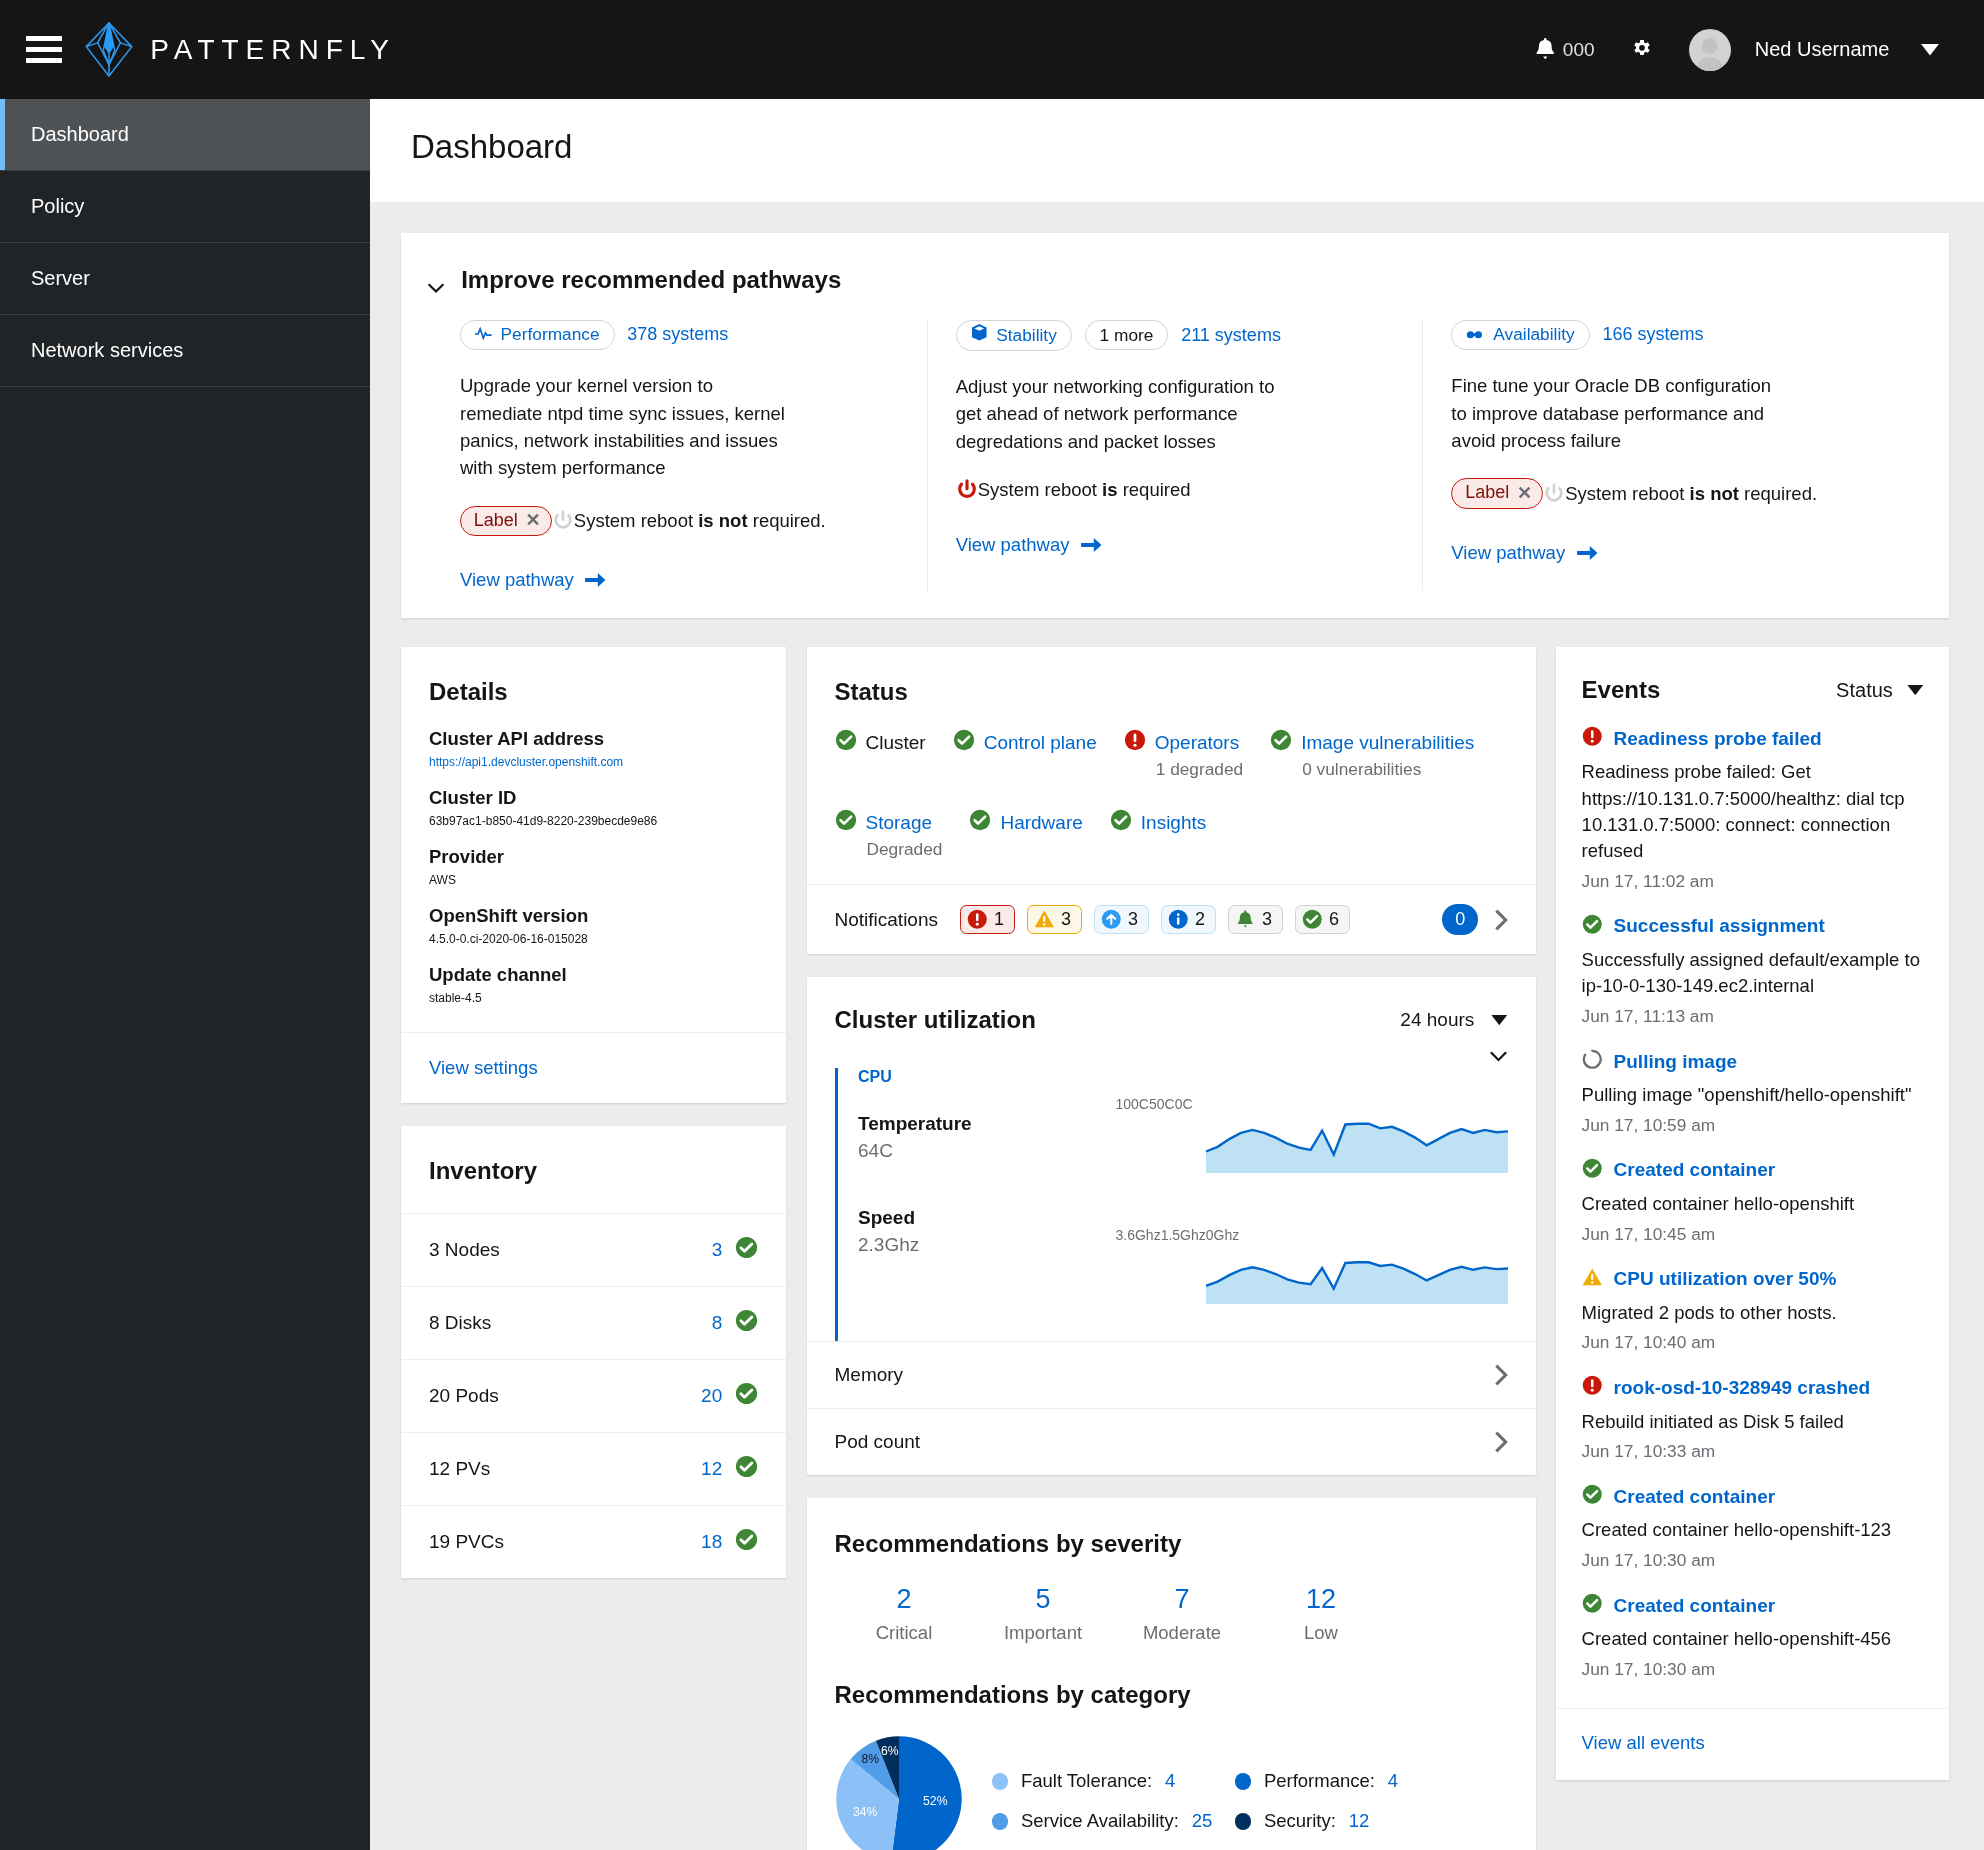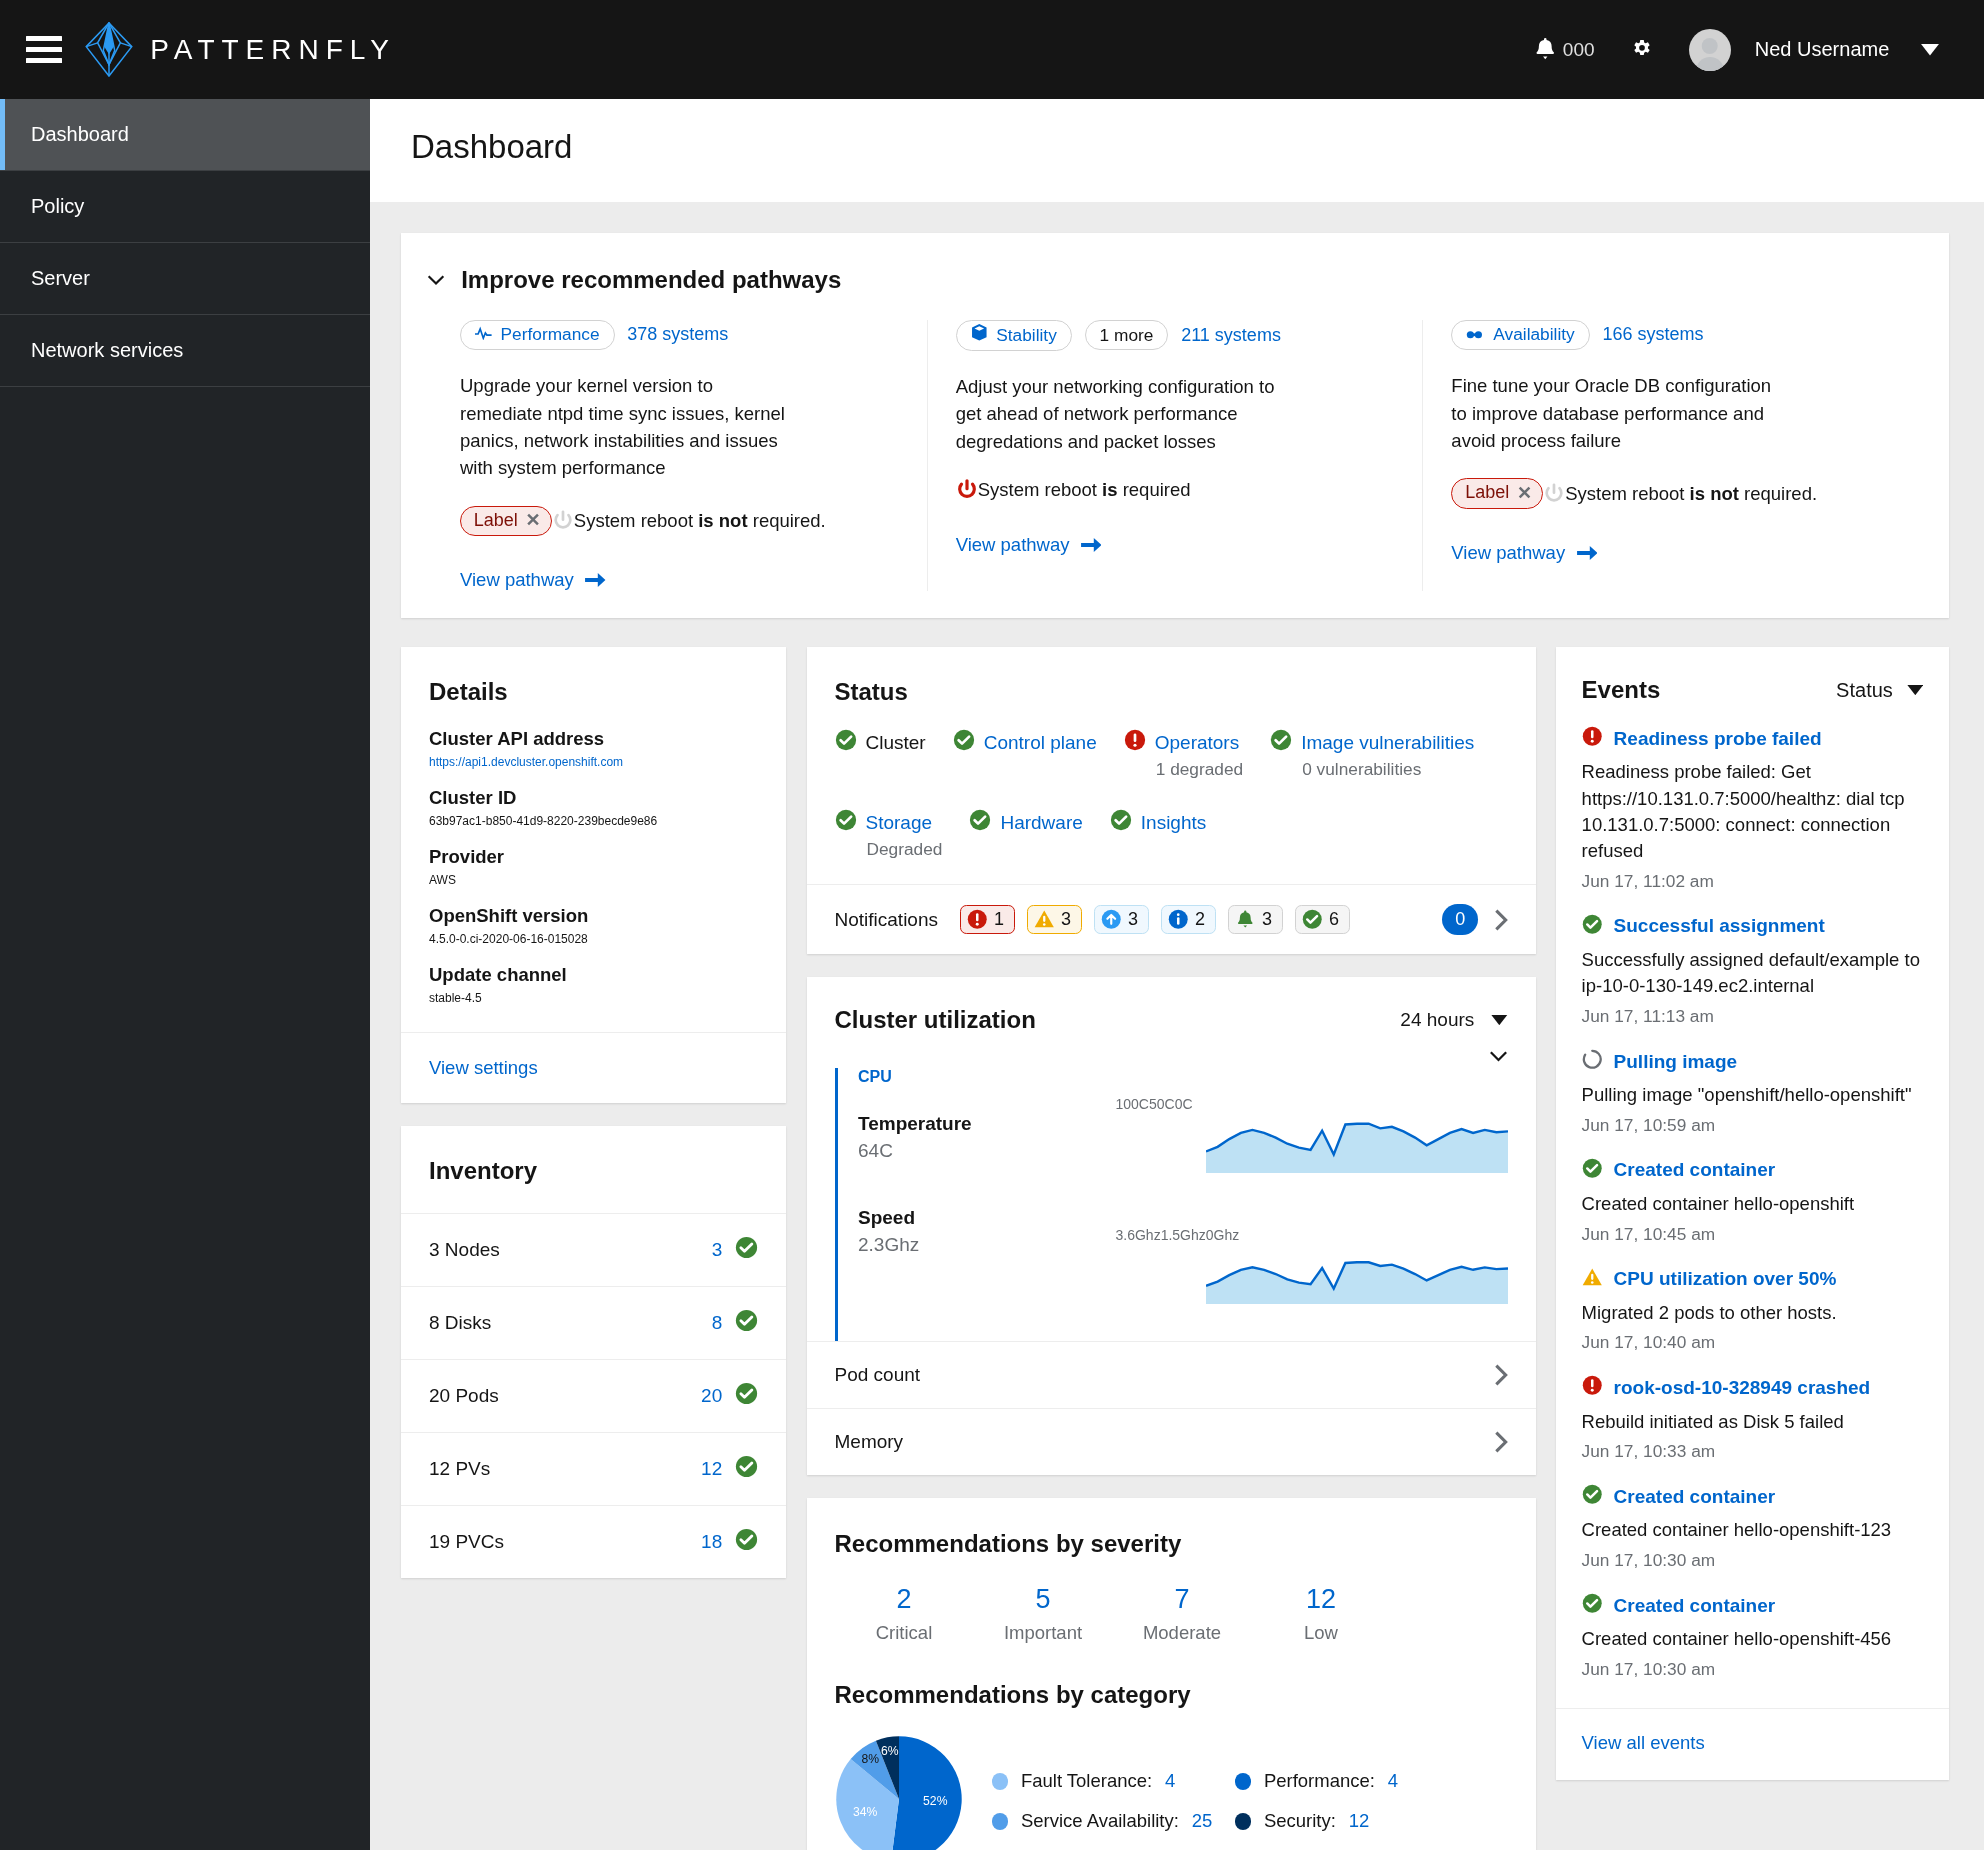--- a/index.html
+++ b/index.html
@@ -73,21 +73,21 @@
     background: #fff; padding: 29px 41px 36px 41px;
   }
   .page-title { font-size: 33px; font-weight: 400; color: #151515; }
   .content { padding: 31px 36px 0 31px; }
 
   
   .card { background:#fff; box-shadow: 0 0.6px 1.9px rgba(3,3,3,.12); }
 
   
   .pathways { padding: 33px 0 27px 0; margin-bottom: 29px; }
-  .pw-head { display: flex; align-items: center; gap: 16.6px; padding: 0 37px 25.6px 25.6px; }
+  .pw-head { display: flex; align-items: flex-end; gap: 16.6px; padding: 0 37px 25.6px 25.6px; }
   .pw-chevron { color:#151515; display:flex; }
   .pw-title { font-size: 24px; font-weight: 700; }
   .pw-grid { display: flex; padding: 0 31px; }
   .pw-col { flex: 1; padding: 0 28px; position: relative; }
   .pw-col + .pw-col { border-left: 1.3px solid #ededed; }
   .pw-tags { display: flex; align-items: center; gap: 12.8px; margin-bottom: 22px; }
   .tag {
     border: 1.3px solid #d2d2d2; border-radius: 25.6px; padding: 3.8px 14px;
     display: inline-flex; align-items: center; gap: 9px;
     font-size: 17.3px; color: #0066cc; background: #fff; cursor: pointer;
@@ -701,29 +701,29 @@
                       <svg id="spark-1" viewBox="0 0 400 120" preserveAspectRatio="none" style="width:100%;height:77px;display:block">
                         <path d="M0.0 91.7 L15.4 85.0 L30.8 75.0 L46.2 66.7 L61.5 62.7 L76.9 66.7 L92.3 73.3 L107.7 81.7 L123.1 86.7 L138.5 89.3 L153.8 64.0 L169.2 96.0 L184.6 56.0 L200.0 55.0 L215.4 55.0 L230.8 60.7 L246.2 58.7 L261.5 65.0 L276.9 73.3 L292.3 83.3 L307.7 75.0 L323.1 66.7 L338.5 62.0 L353.8 66.7 L369.2 63.0 L384.6 65.7 L400.0 64.7 L400 120 L0 120 Z" fill="#bee1f4"></path>
                         <path d="M0.0 91.7 L15.4 85.0 L30.8 75.0 L46.2 66.7 L61.5 62.7 L76.9 66.7 L92.3 73.3 L107.7 81.7 L123.1 86.7 L138.5 89.3 L153.8 64.0 L169.2 96.0 L184.6 56.0 L200.0 55.0 L215.4 55.0 L230.8 60.7 L246.2 58.7 L261.5 65.0 L276.9 73.3 L292.3 83.3 L307.7 75.0 L323.1 66.7 L338.5 62.0 L353.8 66.7 L369.2 63.0 L384.6 65.7 L400.0 64.7" fill="none" stroke="#06c" stroke-width="2.4" vector-effect="non-scaling-stroke"></path>
                       </svg>
                     </div>
                 </div>
                 <div style="height:19px"></div>
               </div>
             </div>
             <div class="cu-row">
-              <span class="cu-row-label">Pod count</span>
+              <span class="cu-row-label">Memory</span>
               <span class="chev-right">
                 <svg width="14" height="22" viewBox="0 0 9 14" fill="none" stroke="#6a6e73" stroke-width="2">
                     <path d="M1.5 1l6 6-6 6"></path>
                   </svg>
               </span>
             </div>
             <div class="cu-row">
-              <span class="cu-row-label">Memory</span>
+              <span class="cu-row-label">Pod count</span>
               <span class="chev-right">
                 <svg width="14" height="22" viewBox="0 0 9 14" fill="none" stroke="#6a6e73" stroke-width="2">
                     <path d="M1.5 1l6 6-6 6"></path>
                   </svg>
               </span>
             </div>
           </section>
 
           <section class="card">
             <div class="rec-body">

